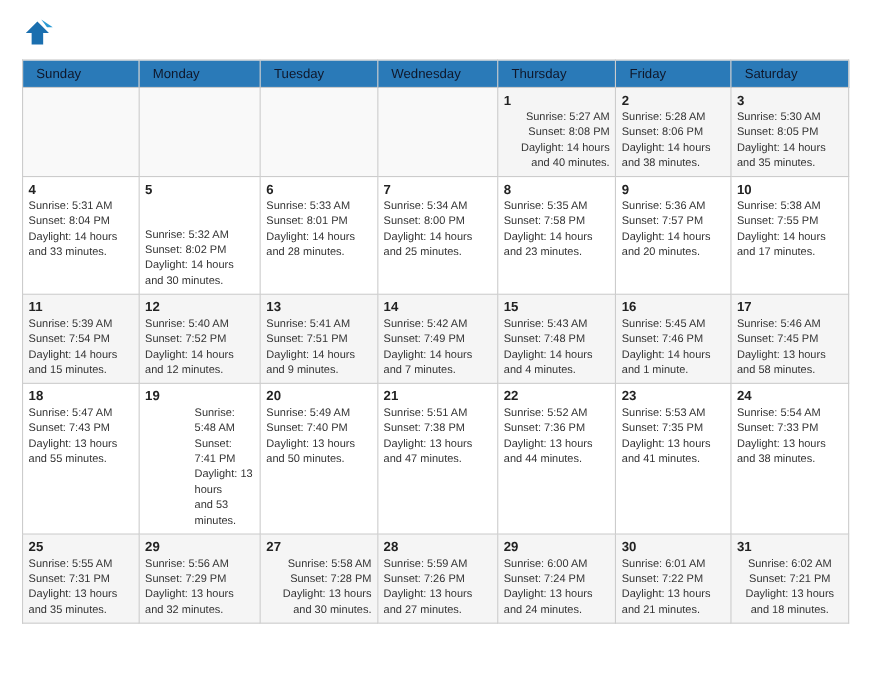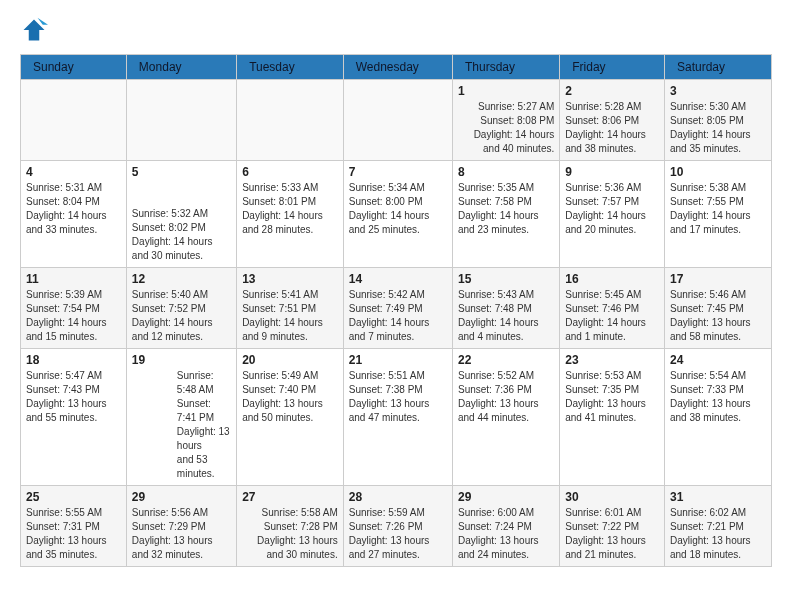--- a/index.html
+++ b/index.html
@@ -351,21 +351,21 @@
           </td>
           <td>
             <span class="day-number">30</span>
             <div class="day-info" style="white-space: pre-line;">Sunrise: 6:01 AM
 Sunset: 7:22 PM
 Daylight: 13 hours
 and 21 minutes.</div>
           </td>
           <td>
             <span class="day-number">31</span>
-            <div class="day-info" style="white-space: pre-line;">Sunrise: 6:02 AM
+            <div class="day-info" style="white-space: pre-line; text-align: center;">Sunrise: 6:02 AM
 Sunset: 7:21 PM
 Daylight: 13 hours
 and 18 minutes.</div>
           </td>
         </tr>
       </tbody>
   </table>
 </div>
 
 </body></html>

